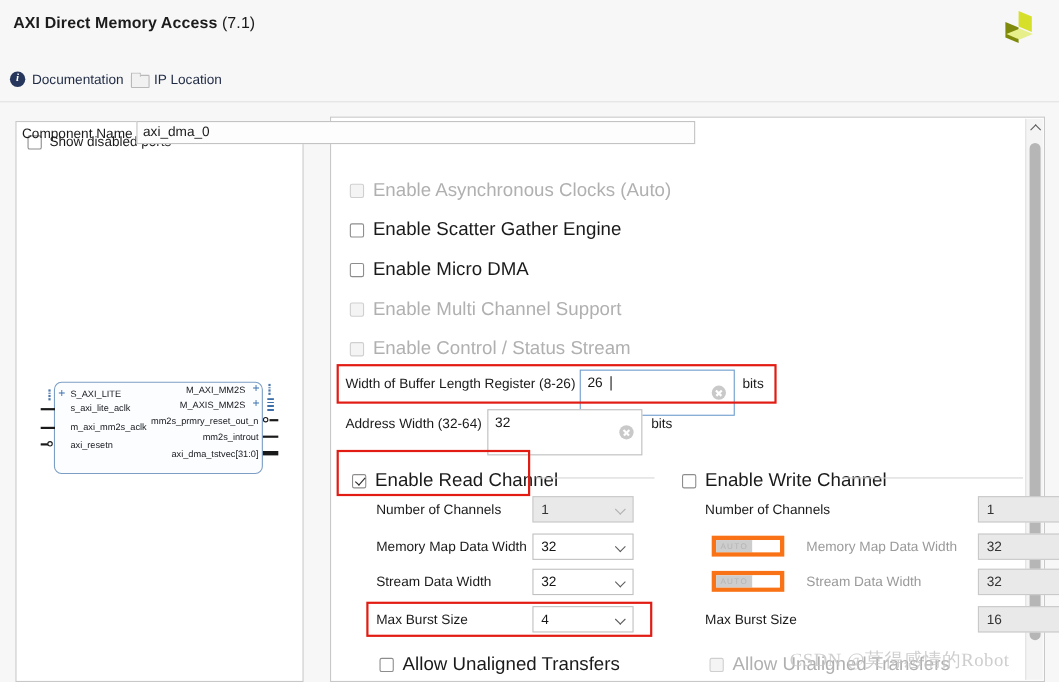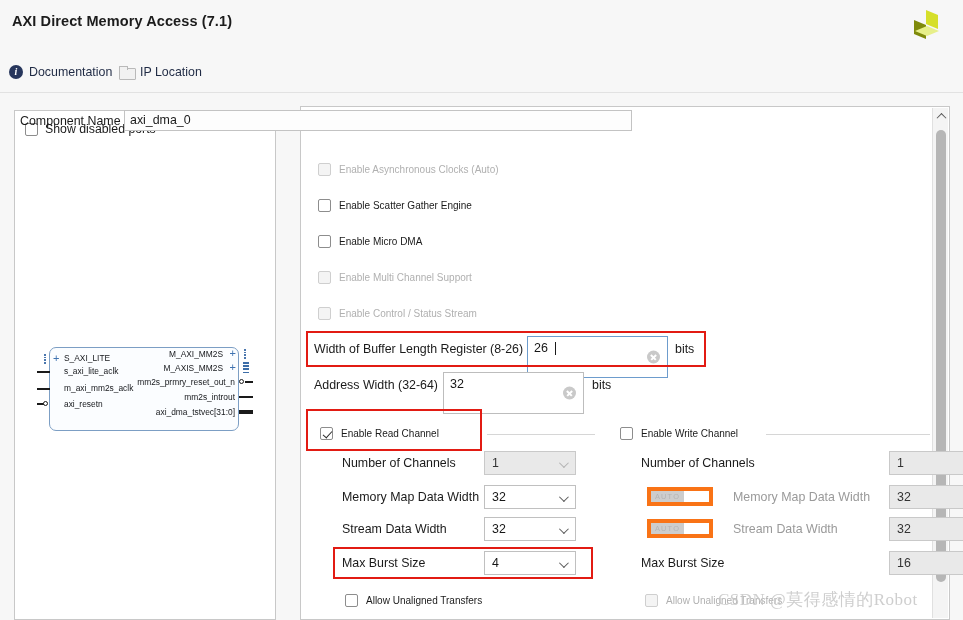--- a/index.html
+++ b/index.html
@@ -19,21 +19,21 @@
   
   .titlebar {
     position: absolute; left: 0; top: 0; width: 963px; height: 58px;
     background: #f7f7f7;
   }
   .title-text {
     position: absolute; left: 12px; top: 13px;
     font-size: 14.5px; font-weight: bold; color: #1c1c1c;
     letter-spacing: .1px; white-space: nowrap;
   }
-  .title-ver { font-weight: bold; }
+  .title-ver { font-weight: normal; }
 
   .xlogo { position: absolute; right: 16px; top: 7px; width: 42px; height: 42px; }
 
   
   .linkrow { position: absolute; left: 0; top: 58px; width: 963px; height: 34px; background:#f7f7f7; }
   .lnk { position: absolute; top: 7px; display: flex; align-items: center; gap: 6px;
          font-size: 12.4px; color: #1f2a44; cursor: default; }
   .lnk-doc { left: 9px; }
   .lnk-ip  { left: 119px; }
   .info-icon {
@@ -106,21 +106,21 @@
 
   
   .cmp-label { position:absolute; left: 20px; top: 114px; font-size:12.4px; color:#1a1a1a; }
   .cmp-input {
     position:absolute; left: 124px; top: 110px; width: 508px; height: 21px;
     border: 1px solid #c3c3c3; background:#fdfdfd;
     font-size:12.4px; color:#1a1a1a; padding: 0 0 0 5px; line-height: 19px;
   }
 
   
-  .cbrow { position:absolute; display:flex; align-items:center; gap:8px; font-size:10px;text-align:right; }
+  .cbrow { position:absolute; display:flex; align-items:center; gap:8px; font-size:17px;text-align:right; }
   .cbrow .lbl { color:#1a1a1a; }
   .cbrow.dis .lbl { color:#b0b0b0; }
 
   
   .fld-label { position:absolute; font-size:12.4px; color:#1a1a1a; white-space:nowrap; }
   .txtfield {
     position:absolute; height: 42px; border:1px solid #bdbdbd; background:#fff;
     font-size:12.5px; color:#161616; line-height:23px; padding-left:6px;
   }
   .txtfield.focus { border:1.6px solid #6d9ccd; }

